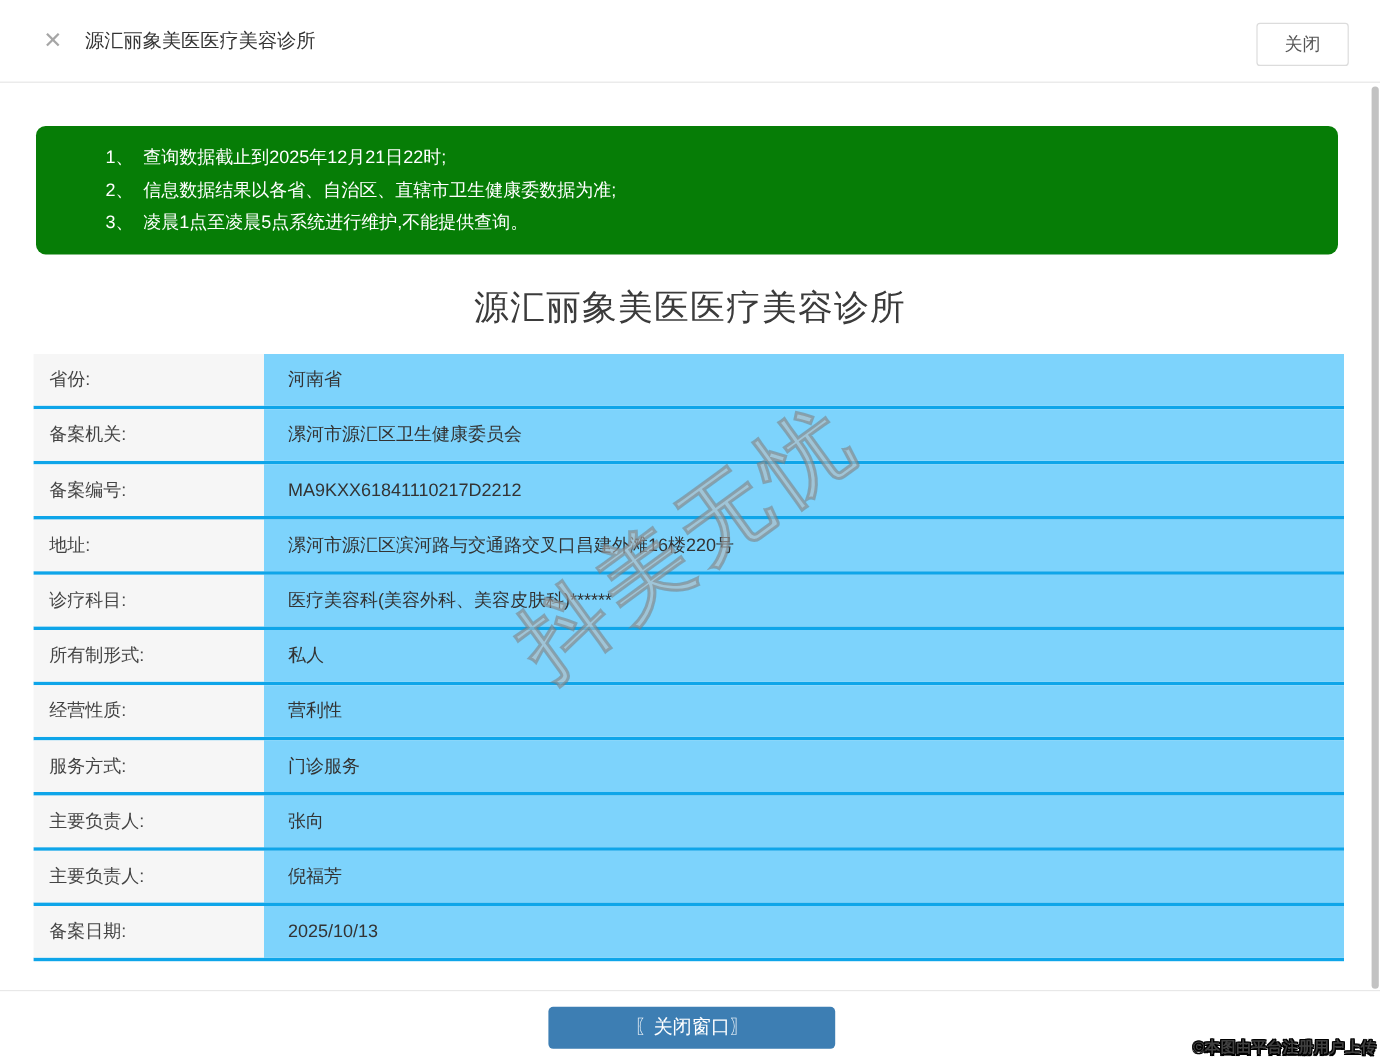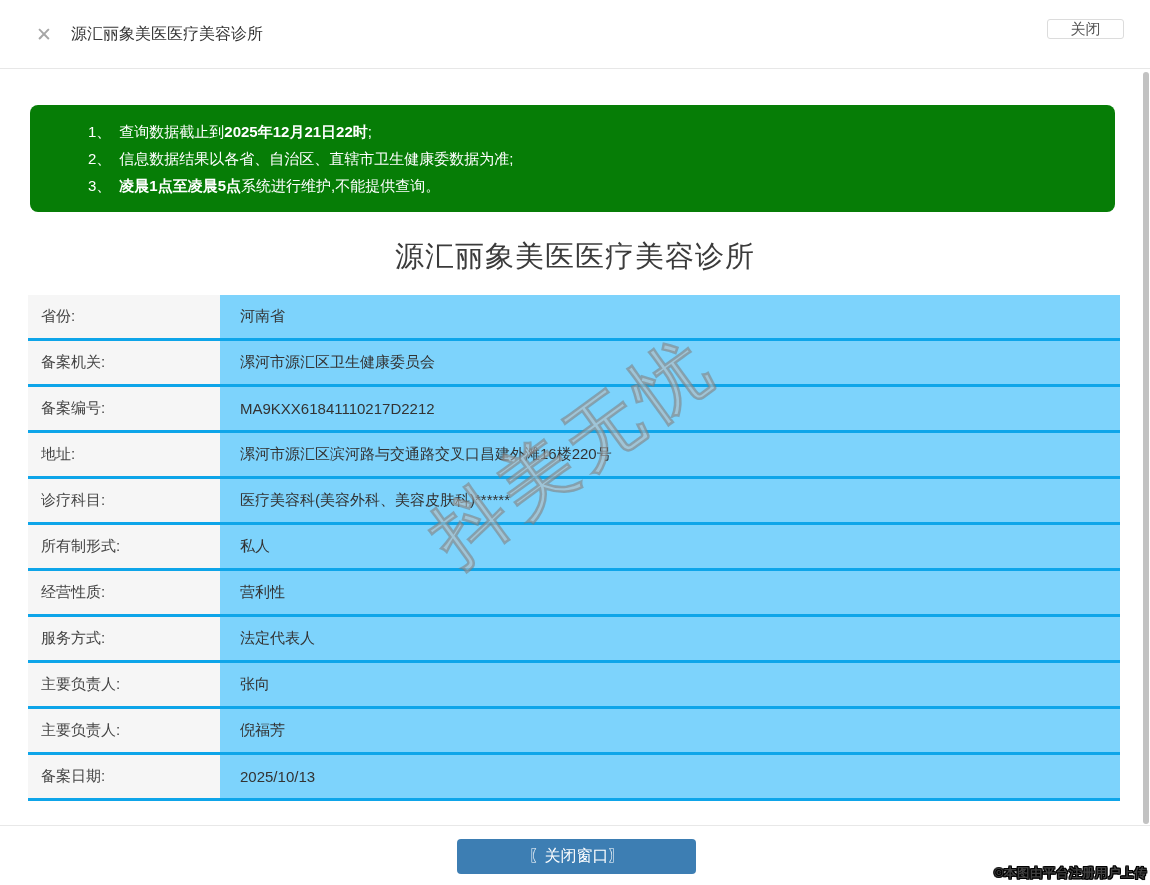--- a/index.html
+++ b/index.html
@@ -22,21 +22,21 @@
     margin-left: 36px;
     font-size: 19px; color: #a6a6a6;
     cursor: pointer; line-height: 1;
   }
   .header .header-title {
     margin-left: 19px;
     font-size: 16px; color: #333;
   }
   .header .close-btn {
     position: absolute; right: 26px; top: 19px;
-    width: 77px; height: 20px;
+    width: 77px; height: 36px;
     background: #fff;
     border: 1px solid #dcdcdc; border-radius: 3px;
     font-size: 15px; color: #555;
     font-family: inherit;
     cursor: pointer;
   }
   
   .scrollbar-thumb {
     position: absolute; right: 1px; top: 72px;
     width: 6px; height: 752px;
@@ -48,21 +48,21 @@
     width: 1085px;
     background: #067d06;
     border-radius: 8px;
     padding: 13px 24px 13px 58px;
     color: #fff;
     font-size: 15px;
     line-height: 27px;
   }
   .notice-item { display: flex; }
   .notice-item .num { flex: 0 0 auto; margin-right: 8px; }
-  .notice-item b { font-weight: 700; }
+  .notice-item b { font-weight: 400; }
   
   .main-title {
     position: absolute; top: 237px; left: 0; right: 0;
     text-align: center;
     font-size: 29px; font-weight: 400; color: #3b3b3b;
     letter-spacing: 1px;
   }
   
   .info-table {
     position: absolute; top: 295px; left: 28px;
@@ -182,21 +182,21 @@
     <div class="info-value">私人</div>
   </div>
 
   <div class="info-row">
     <div class="info-label">经营性质:</div>
     <div class="info-value">营利性</div>
   </div>
 
   <div class="info-row">
     <div class="info-label">服务方式:</div>
-    <div class="info-value">法定代表人</div>
+    <div class="info-value">门诊服务</div>
   </div>
 
   <div class="info-row">
     <div class="info-label">主要负责人:</div>
     <div class="info-value">张向</div>
   </div>
 
   <div class="info-row">
     <div class="info-label">主要负责人:</div>
     <div class="info-value">倪福芳</div>

